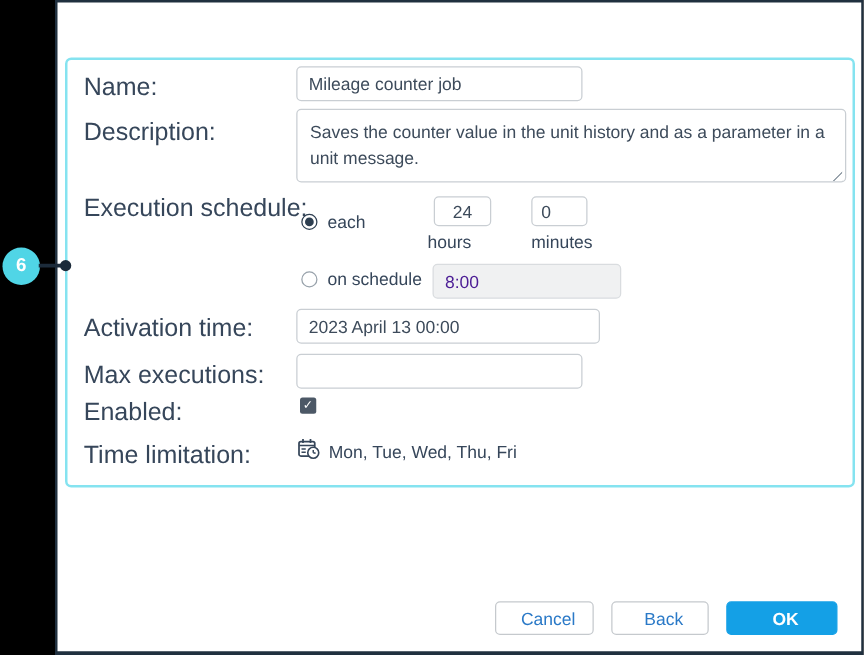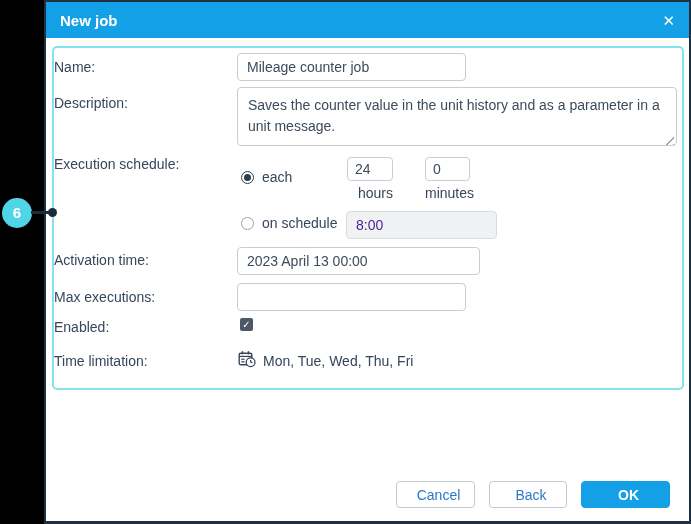--- a/index.html
+++ b/index.html
@@ -6,21 +6,21 @@
   .stage{position:relative;width:691px;height:524px;background:#000;overflow:hidden;
          font-family:"Liberation Sans",sans-serif;-webkit-font-smoothing:antialiased;}
   .dialog{position:absolute;left:44px;top:0;width:647px;height:524px;box-sizing:border-box;
           background:#fff;border:2px solid #20303f;border-bottom-width:3px;}
   .titlebar{position:absolute;left:0;top:0;right:0;height:36px;background:#14a0e6;color:#fff;
             display:flex;align-items:center;padding:0 14px;box-sizing:border-box;
             font-size:15px;font-weight:bold;}
   .close{margin-left:auto;font-size:15px;font-weight:400;line-height:1;cursor:pointer;}
   .fieldset{position:absolute;left:6px;top:44px;width:632px;height:344px;box-sizing:border-box;
             border:2px solid #85e3f0;border-radius:5px;background:#fff;}
-  .lbl{position:absolute;left:0;color:#36465a;font-size:14px;white-space:nowrap;}
+  .lbl{position:absolute;left:13px;color:#36465a;font-size:20px;white-space:nowrap;}
   .sub{position:absolute;color:#36465a;font-size:14px;white-space:nowrap;}
   .txt{position:absolute;box-sizing:border-box;height:25px;border:1px solid #c9ced3;border-radius:4px;
        font-family:inherit;font-size:14px;color:#3d4b5b;padding:13px 9px;background:#fff;outline:none;}
   .txt:disabled{background:#f0f1f2;border-color:#d9dcdf;color:#4c1d95;}
   textarea.txt{height:59px;padding:7px 10px;line-height:21px;resize:none;overflow:hidden;}
   .grip{position:absolute;pointer-events:none;width:9px;height:9px;
         background:repeating-linear-gradient(135deg,transparent 0 2px,#9aa4ad 2px 3px,transparent 3px 5px);
         clip-path:polygon(100% 0,100% 100%,0 100%);}
   .radio{position:absolute;width:13px;height:13px;border-radius:50%;box-sizing:border-box;
          border:1px solid #98a2ab;background:#fff;cursor:pointer;}
@@ -38,41 +38,37 @@
   .callout-dot{position:absolute;left:48px;top:208px;width:9px;height:9px;border-radius:50%;background:#1c2b3a;}
   .cal-icon{position:absolute;width:18px;height:18px;}
 </style>
 </head>
 <body>
 
 <div class="stage">
 
   <div class="dialog">
 
-    <div class="titlebar">
-      <span>New job</span>
-      <span class="close">✕</span>
-    </div>
 
     <div class="fieldset">
 
       <span class="lbl" style="top:11px">Name:</span>
       <input class="txt" style="left: 183px; top: 5px; width: 229px;" type="text" value="Mileage counter job">
 
       <span class="lbl" style="top:47px">Description:</span>
       <textarea class="txt" style="left: 183px; top: 39px; width: 440px;">Saves the counter value in the unit history and as a parameter in a unit message.</textarea>
       <span class="grip" style="left:611px;top:88px"></span>
 
       <span class="lbl" style="top:108px">Execution schedule:</span>
 
       <span class="radio selected" style="left:187px;top:123px"></span>
       <span class="sub" style="left:208px;top:121px">each</span>
-      <input class="txt" style="left: 293px; top: 109px; width: 46px; height: 24px; padding: 0px 7px;" type="text" value="24">
+      <input class="txt" style="left: 293px; top: 109px; width: 46px; height: 24px; padding: 0px 7px; text-align: center;" type="text" value="24">
       <input class="txt" style="left: 371px; top: 109px; width: 45px; height: 24px; padding: 0px 7px;" type="text" value="0">
-      <span class="sub" style="left:304px;top:137px">hours</span>
+      <span class="sub" style="left:288px;top:137px">hours</span>
       <span class="sub" style="left:371px;top:137px">minutes</span>
 
       <span class="radio" style="left:187px;top:169px"></span>
       <span class="sub" style="left:208px;top:167px">on schedule</span>
       <input class="txt" style="left: 292px; top: 163px; width: 151px; height: 24px;" type="text" disabled="" value="8:00">
 
       <span class="lbl" style="top:204px">Activation time:</span>
       <input class="txt" style="left: 183px; top: 199px; width: 243px;" type="text" value="2023 April 13 00:00">
 
       <span class="lbl" style="top:241px">Max executions:</span>

